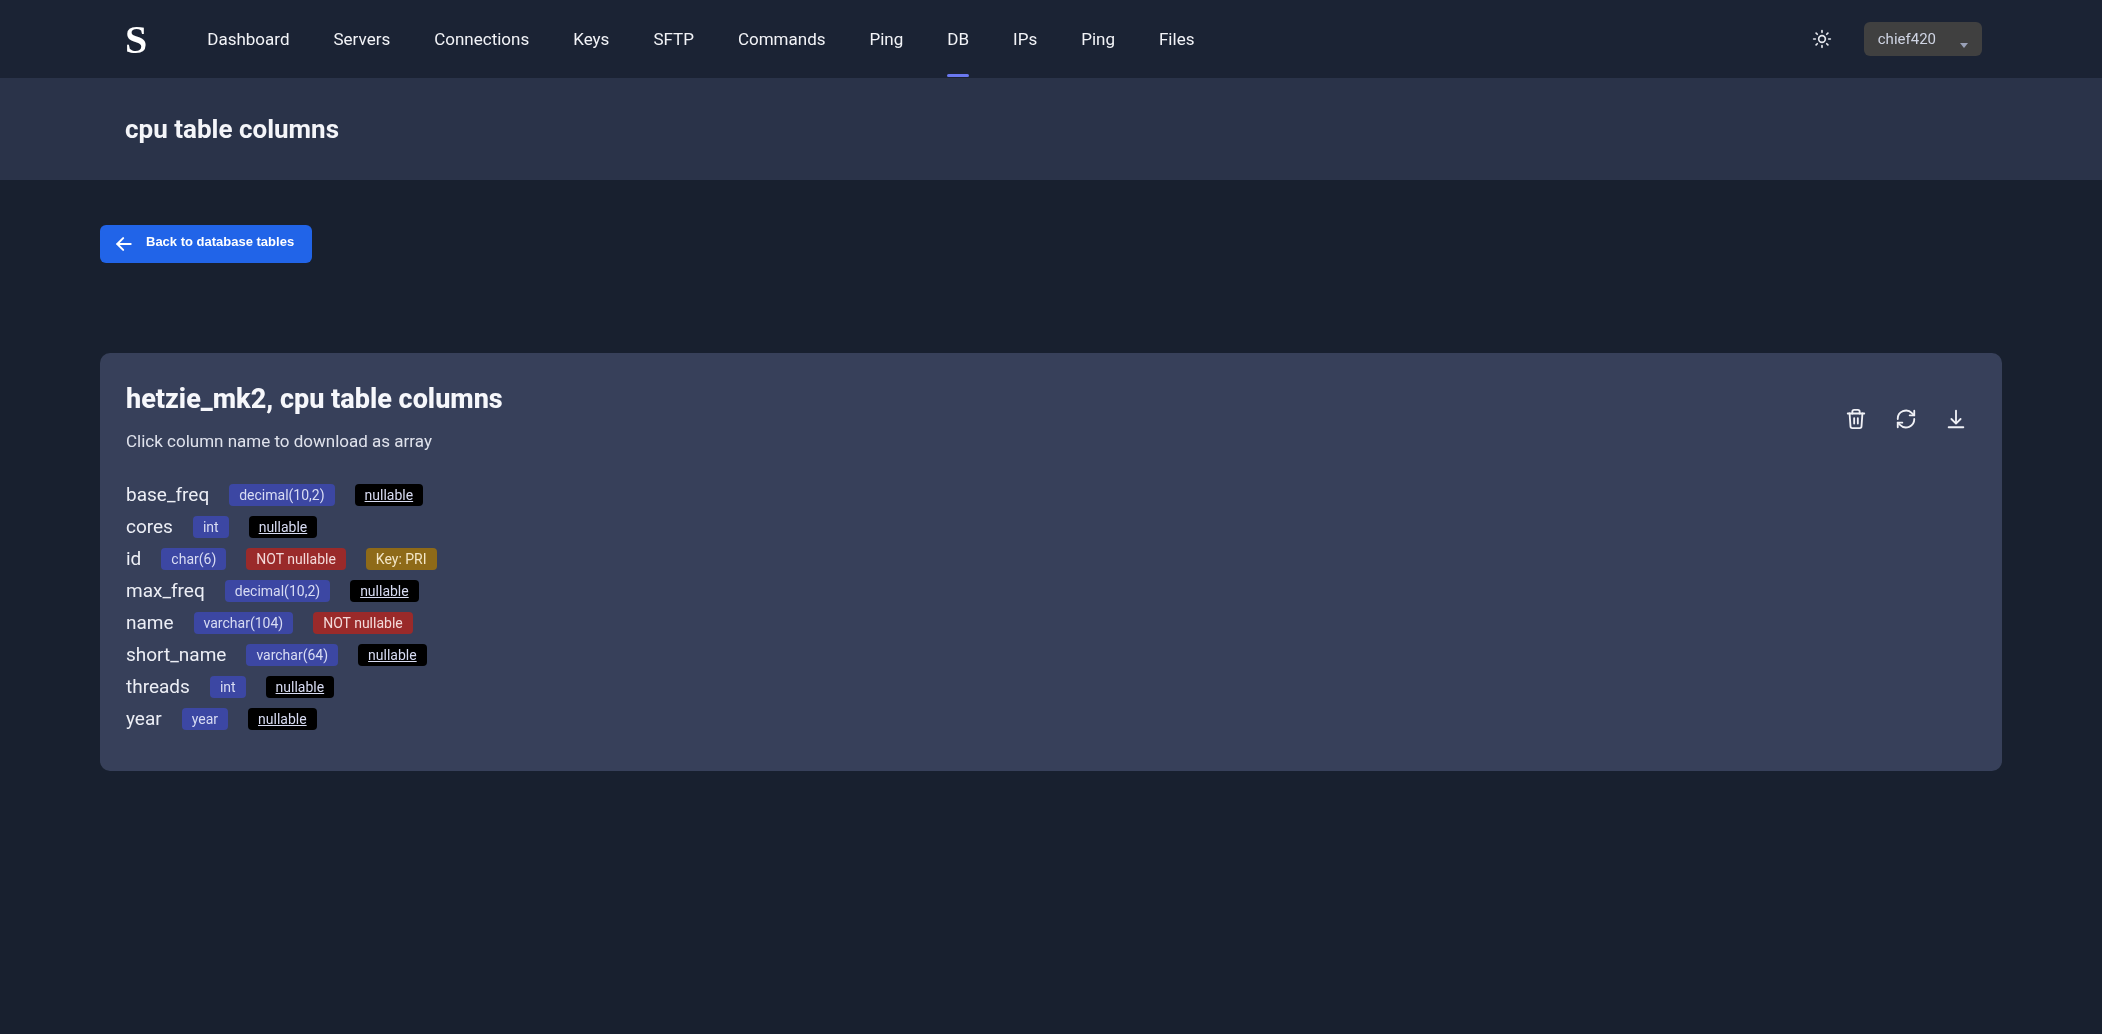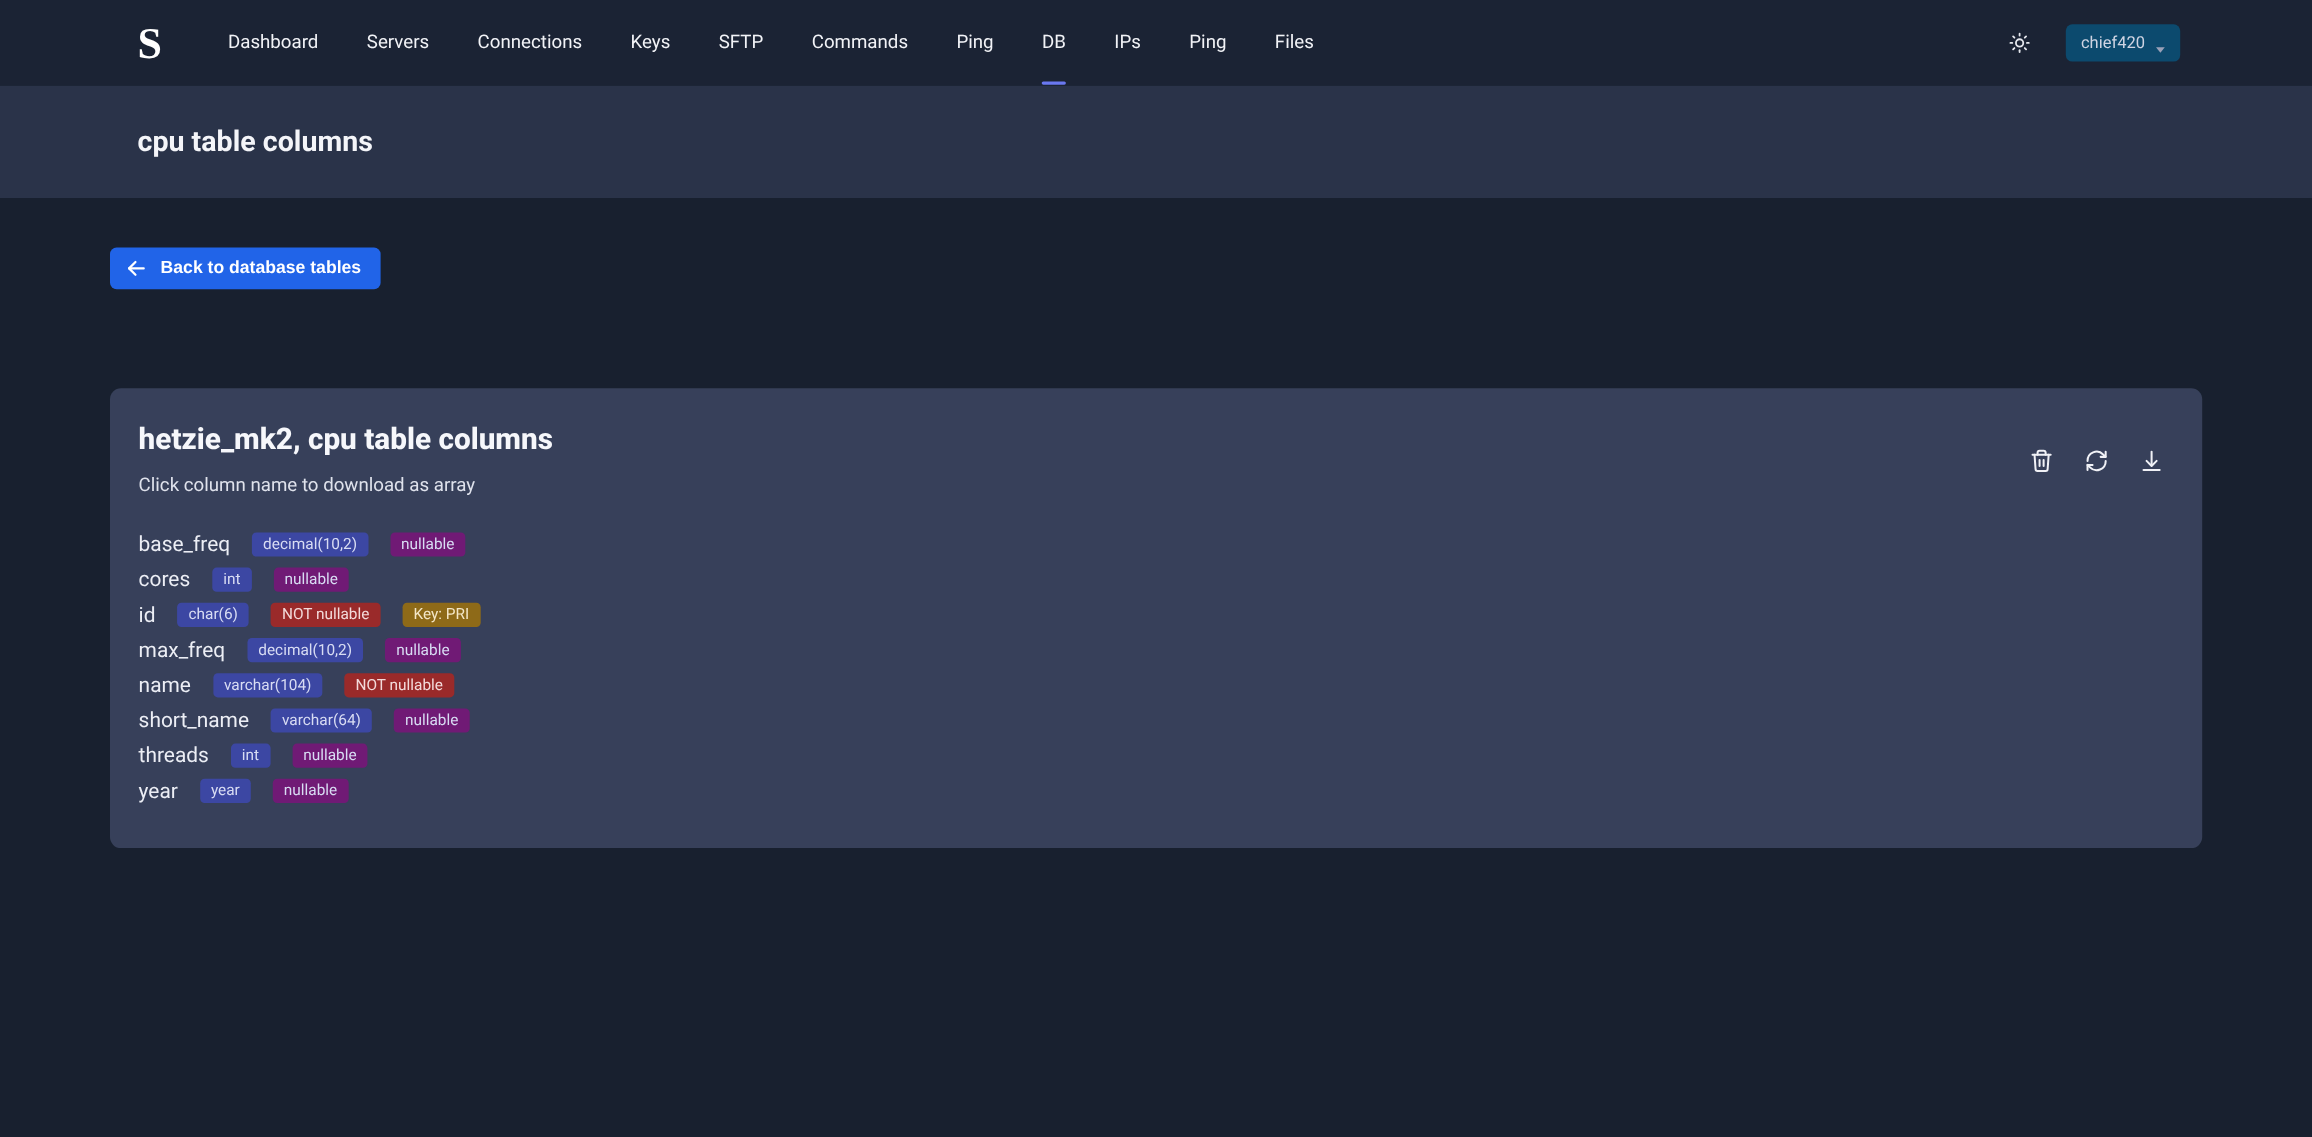--- a/index.html
+++ b/index.html
@@ -46,26 +46,26 @@
     border-radius: 2px;
   }
   .nav-right { display: flex; align-items: center; gap: 28px; }
   .icon-btn {
     width: 28px; height: 28px;
     display: flex; align-items: center; justify-content: center;
     cursor: pointer;
     color: #e6e8ee;
   }
   .user-pill {
-    background: #0c4a6e;
+    background: #404040;
     border-radius: 6px;
     padding: 8px 14px;
     display: flex;
     align-items: flex-end;
-    gap: 10px;
+    gap: 24px;
     cursor: pointer;
     font-size: 15px;
     color: #cfd4e3;
   }
   .chev-down {
     width: 0; height: 0;
     border-left: 4px solid transparent;
     border-right: 4px solid transparent;
     border-top: 5px solid #9aa1b8;
   }
@@ -83,28 +83,27 @@
     font-weight: 700;
     color: #f4f5f9;
   }
 
   
   .page {
     padding: 45px 100px 60px 100px;
   }
   .back-btn {
     display: inline-flex;
-    align-items: center;
     gap: 12px;
     background: #2164e8;
     color: #ffffff;
     border: none;
     border-radius: 6px;
     padding: 9px 18px 9px 14px;
-    font-size: 16px;
+    font-size: 13px;
     font-weight: 600;
     cursor: pointer;
   }
   .back-btn svg { display: block; }
 
   
   .card {
     margin-top: 90px;
     background: #37405a;
     border-radius: 10px;
@@ -150,21 +149,21 @@
     cursor: pointer;
   }
   .badge {
     font-size: 14px;
     padding: 3px 10px;
     border-radius: 4px;
     color: #d8dcf3;
     white-space: nowrap;
   }
   .badge.type    { background: #3c47a3; }
-  .badge.null    { background: #701a75; }
+  .badge.null    { background: #000000; text-decoration: underline; }
   .badge.notnull { background: #9a2a2a; color: #f3dada; }
   .badge.key     { background: #8e6a18; color: #f3e6c7; }
 
   svg { flex-shrink: 0; }
 </style>
 </head>
 <body>
 
 <div class="topnav">
   <div class="logo">S</div>

